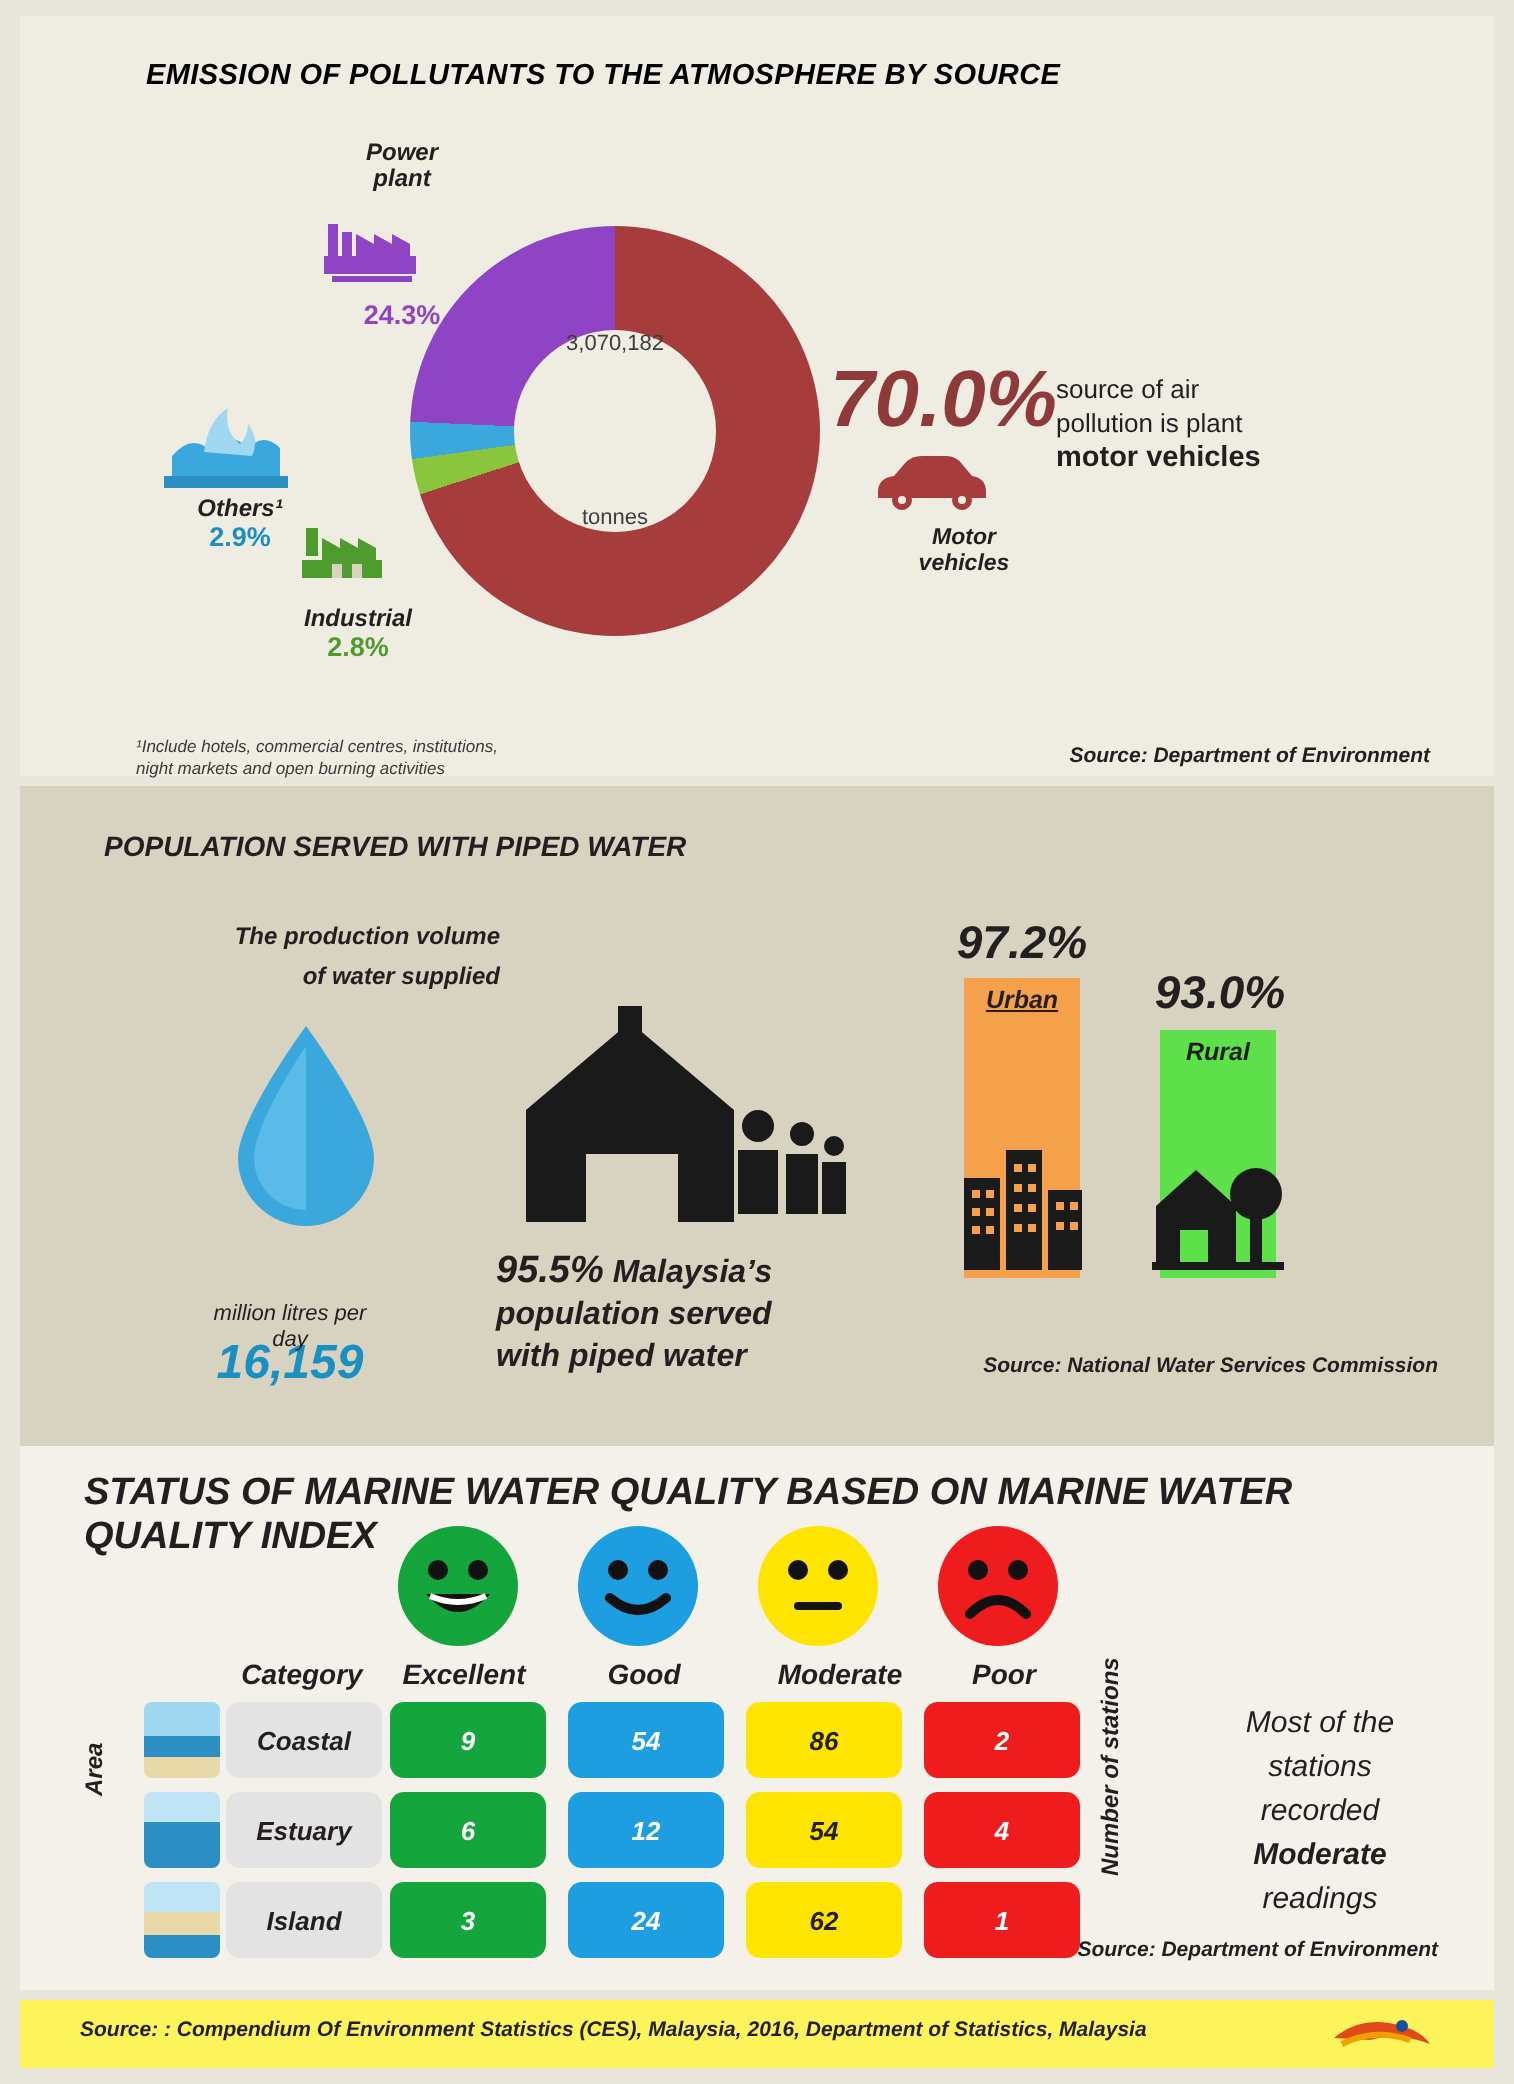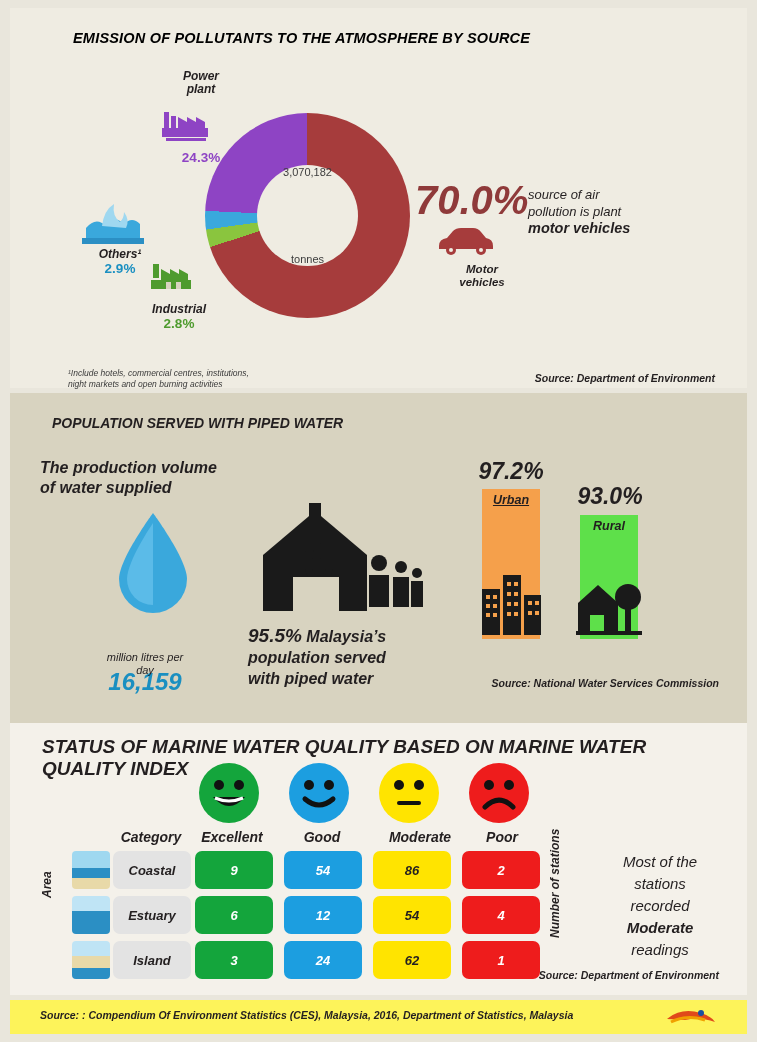--- a/index.html
+++ b/index.html
@@ -45,37 +45,37 @@
   .pp .p{color:#8e44c4;}
   .others{left:75px;top:240px;width:70px;}
   .others .p{color:#1a8fc1;}
   .indus{left:130px;top:295px;width:78px;}
   .indus .p{color:#4e9b2e;}
 
   .big70{
     position:absolute;left:405px;top:170px;
     font-size:40px;font-weight:bold;font-style:italic;color:#8f3a3a;
   }
-  .mvtxt{position:absolute;left:518px;top:178px;width:180px;font-size:13px;font-style:italic;color:#231f20;line-height:17px;}
+  .mvtxt{position:absolute;left:518px;top:178px;width:180px;font-size:13px;color:#231f20;line-height:17px;}
   .mvtxt b{font-size:14.5px;}
   .mv-cap{position:absolute;left:432px;top:255px;width:80px;text-align:center;font-size:11.5px;font-style:italic;font-weight:bold;color:#231f20;line-height:13px;}
 
   .footnote{position:absolute;left:58px;top:360px;width:260px;font-size:8.5px;font-style:italic;color:#3a3a3a;line-height:11px;}
   .src1{position:absolute;right:32px;top:364px;font-size:10.5px;font-style:italic;font-weight:bold;color:#231f20;}
 
   
   .ic-factory{position:absolute;left:152px;top:100px;}
   .ic-others{position:absolute;left:72px;top:190px;}
   .ic-ind{position:absolute;left:140px;top:250px;}
   .ic-car{position:absolute;left:425px;top:218px;}
 
   
   .sec2{position:absolute;left:10px;top:393px;width:737px;height:330px;background:#d8d3c0;}
   .sec2-title{position:absolute;left:42px;top:22px;font-size:14px;font-weight:bold;font-style:italic;color:#231f20;}
-  .prodvol{position:absolute;left:30px;top:65px;width:210px;text-align:left;font-size:16px;font-style:italic;font-weight:bold;color:#231f20;line-height:20px;}
+  .prodvol{position:absolute;left:30px;top:65px;width:210px;text-align:right;font-size:12px;font-style:italic;font-weight:bold;color:#231f20;line-height:20px;}
   .drop{position:absolute;left:103px;top:118px;}
   .lit{position:absolute;left:50px;top:228px;width:170px;text-align:center;font-size:24px;font-weight:bold;font-style:italic;color:#1a8fc1;margin-top:47px;}
   .litsub{position:absolute;left:60px;top:258px;width:150px;text-align:center;font-size:11px;font-style:italic;color:#231f20;line-height:13px;}
 
   .house{position:absolute;left:243px;top:110px;}
   .pct955{position:absolute;left:238px;top:232px;width:190px;font-size:16px;font-style:italic;font-weight:bold;color:#231f20;line-height:21px;text-align:left;}
   .pct955 .num{font-size:19px;}
 
   .urban-pct{position:absolute;left:446px;top:65px;width:110px;text-align:center;font-size:23px;font-weight:bold;font-style:italic;color:#231f20;}
   .rural-pct{position:absolute;left:545px;top:90px;width:110px;text-align:center;font-size:23px;font-weight:bold;font-style:italic;color:#231f20;}

